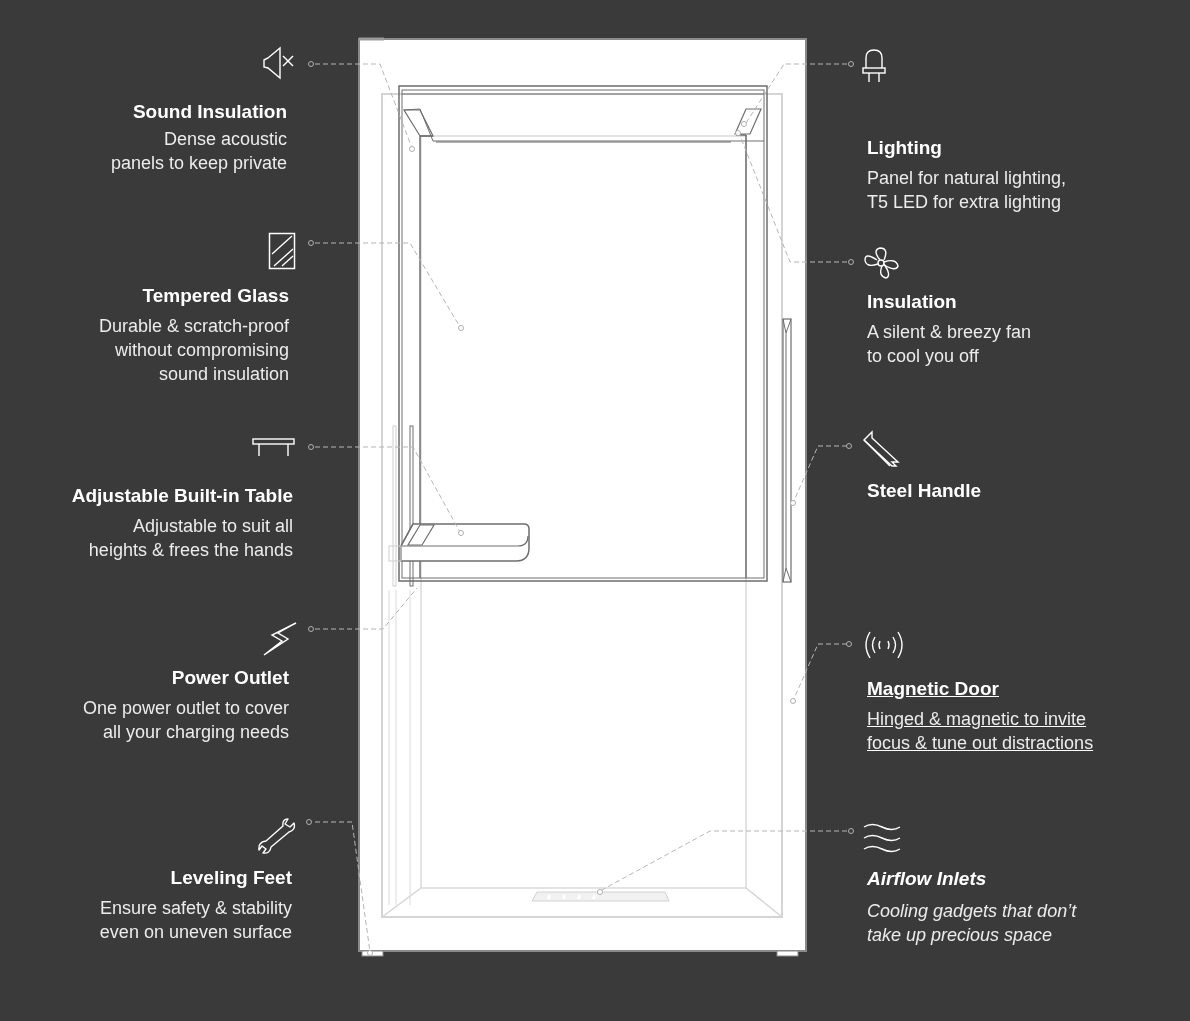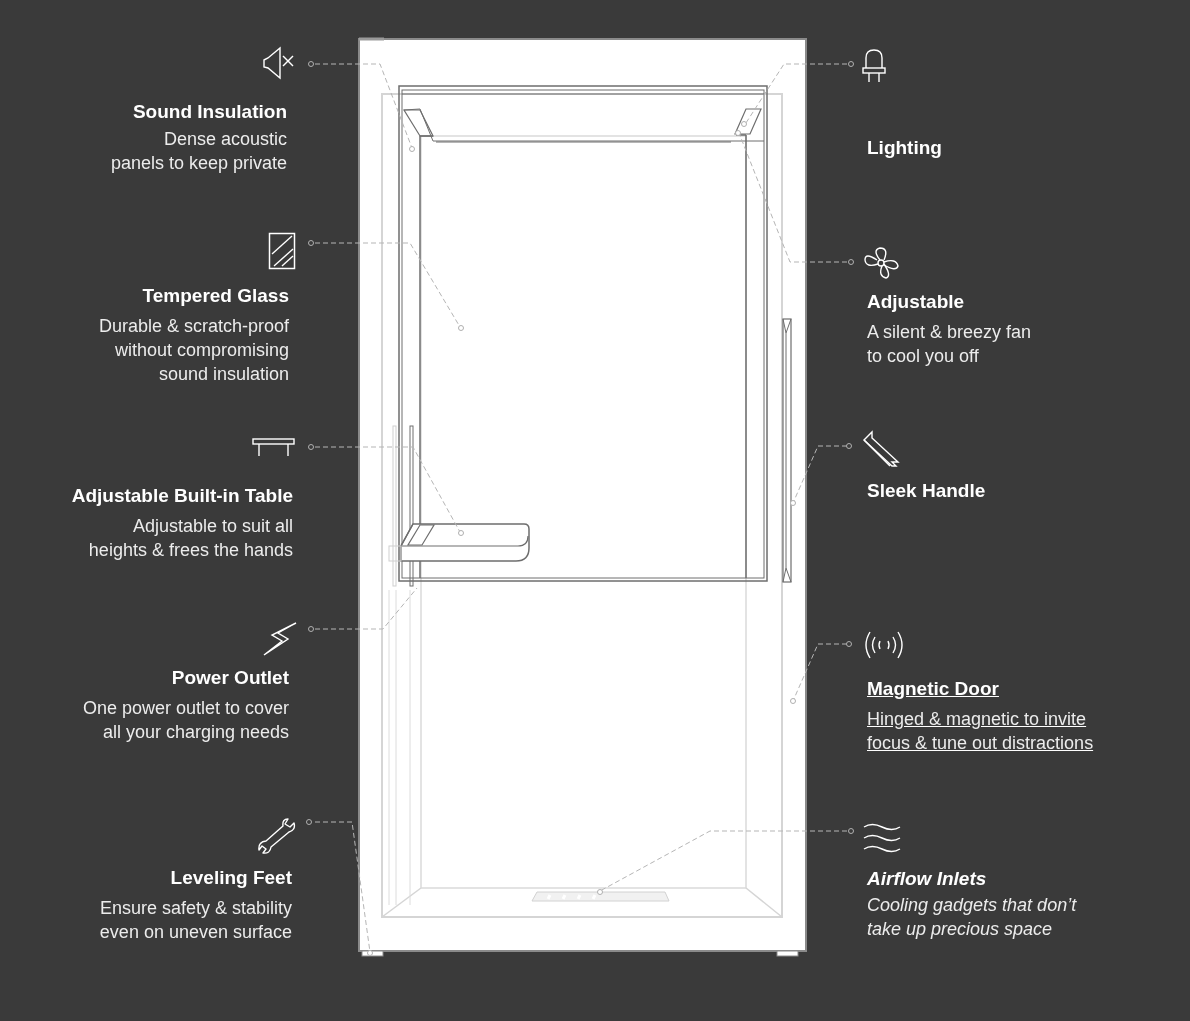--- a/index.html
+++ b/index.html
@@ -183,31 +183,33 @@
 all your charging needs</div>
 </div>
 <div class="feature left" style="left:-8px;top:866px;">
   <div class="title">Leveling Feet</div>
   <div class="desc">Ensure safety &amp; stability
 even on uneven surface</div>
 </div>
 
 <div class="feature right" style="left:867px;top:104px;margin-top:32px;">
   <div class="title">Lighting</div>
+  <div class="desc">Panel for natural lighting,
+T5 LED for extra lighting</div>
 </div>
 <div class="feature right" style="left:867px;top:290px;">
-  <div class="title">Adjustable</div>
+  <div class="title">Insulation</div>
   <div class="desc">A silent &amp; breezy fan
  to cool you off</div>
 </div>
 <div class="feature right" style="left:867px;top:479px;">
-  <div class="title">Sleek Handle</div>
+  <div class="title">Steel Handle</div>
 </div>
 <div class="feature right" style="left:867px;top:677px;text-decoration:underline;">
   <div class="title">Magnetic Door</div>
   <div class="desc">Hinged &amp; magnetic to invite
 focus &amp; tune out distractions</div>
 </div>
 <div class="feature right" style="left:867px;top:867px;font-style:italic;">
   <div class="title">Airflow Inlets</div>
-  <div class="desc" style="margin-top:2px">Cooling gadgets that don’t
+  <div class="desc" style="margin-top:8px">Cooling gadgets that don’t
 take up precious space</div>
 </div>
 
 </body></html>

